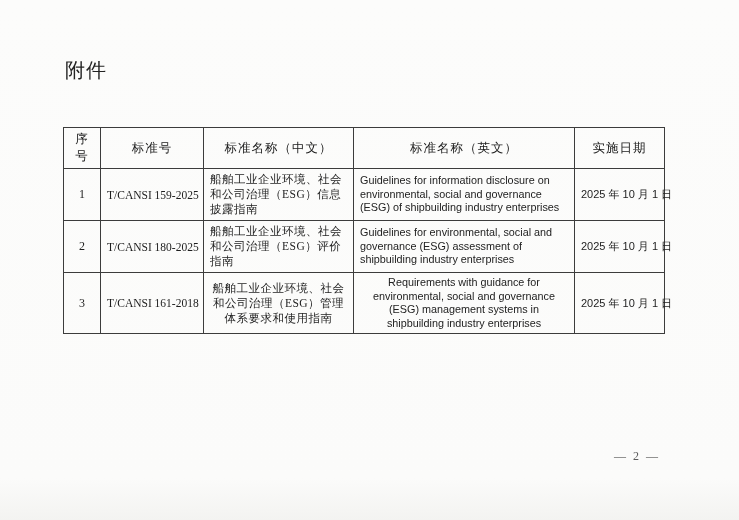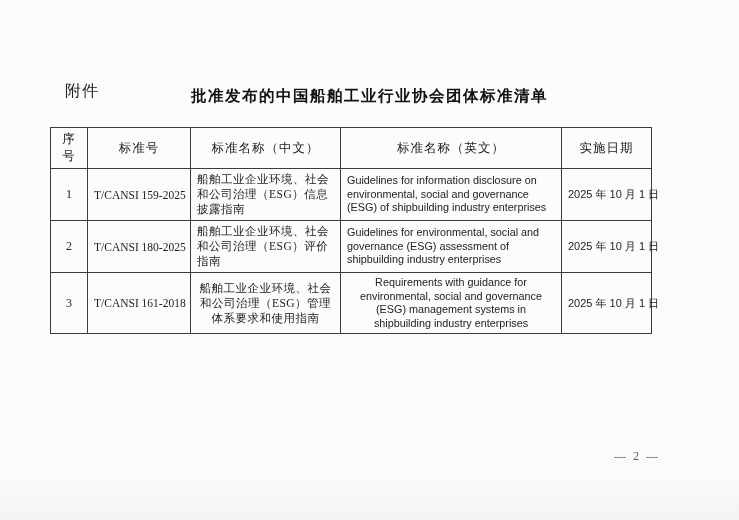--- a/index.html
+++ b/index.html
@@ -17,39 +17,38 @@
   }
   .page {
     position: absolute;
     inset: 0;
     background: linear-gradient(180deg, #fcfcfb 0%, #fbfbfa 92%, #f3f3f1 100%);
   }
   .attachment {
     position: absolute;
     left: 65px;
     top: 57px;
-    font-size: 16px;
+    font-size: 20px;
     letter-spacing: 1px;
     color: #222;
-    margin-top: 24px;
   }
   .title {
     position: absolute;
     left: 0;
     top: 86px;
     width: 100%;
     text-align: center;
     font-size: 15.5px;
     font-weight: bold;
     letter-spacing: 1.5px;
     color: #111;
   }
   table.standards {
     position: absolute;
-    left: 50px;
+    left: 63px;
     top: 127px;
     width: 601px;
     border-collapse: collapse;
     table-layout: fixed;
   }
   table.standards th,
   table.standards td {
     border: 1px solid #3c3c3c;
     padding: 3px 6px;
     vertical-align: middle;
@@ -109,21 +108,20 @@
     font-family: "Liberation Serif", serif;
   }
 </style>
 </head>
 <body>
 
 <div class="page">
 
   <div class="attachment">附件</div>
 
-  <div class="title">批准发布的中国船舶工业行业协会团体标准清单</div>
 
   <table class="standards">
     <colgroup>
       <col style="width:37px">
       <col style="width:103px">
       <col style="width:150px">
       <col style="width:221px">
       <col style="width:90px">
     </colgroup>
     <thead>

